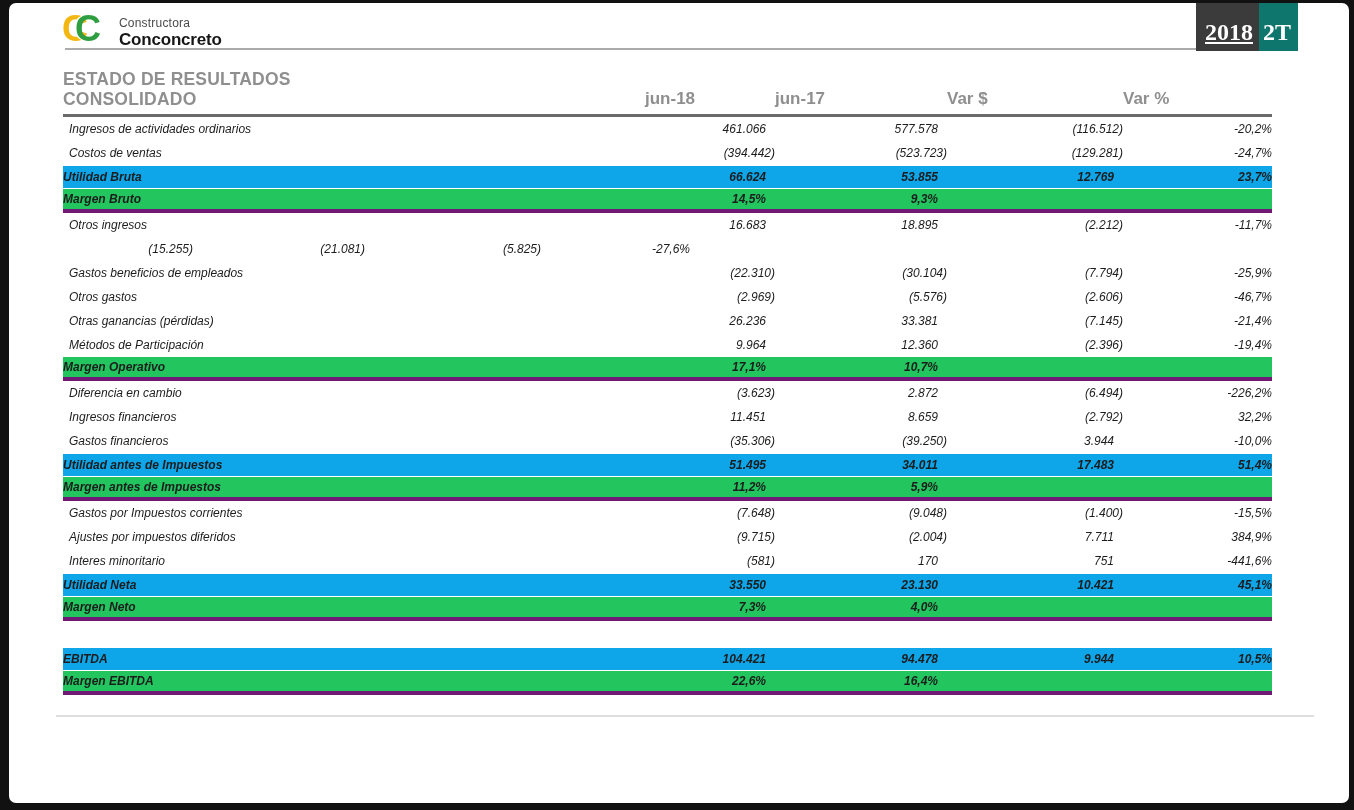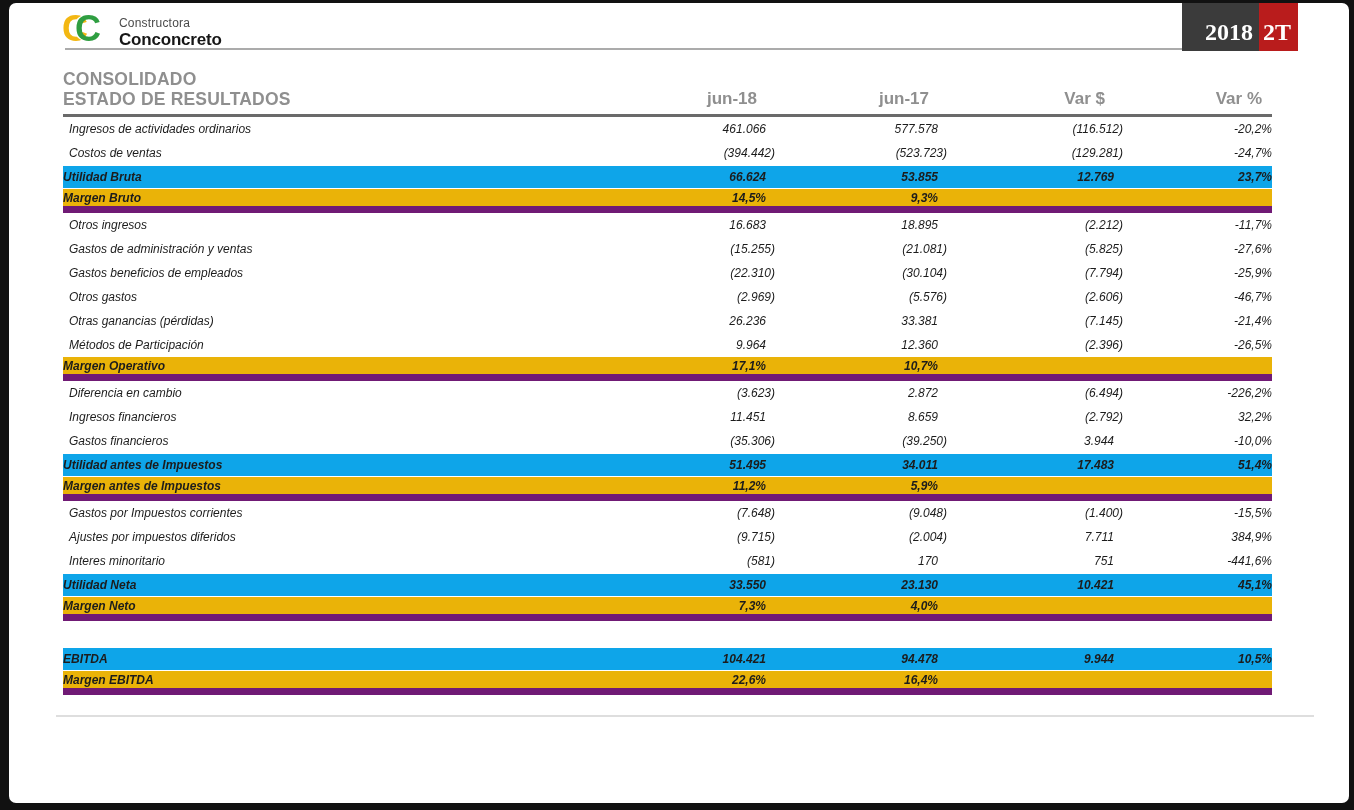--- a/index.html
+++ b/index.html
@@ -26,40 +26,40 @@
   .logo-text .small { font-size:12px; color:#4a4a4a; letter-spacing:.2px; }
   .logo-text .large { font-size:17px; font-weight:bold; color:#161616; letter-spacing:-.2px; }
 
   .top-rule { position:absolute; top:45px; left:56px; right:51px; height:2px; background:#ababab; }
 
   .badge { position:absolute; top:0; right:51px; display:flex; z-index:3; }
   .badge div {
     height:48px; display:flex; align-items:flex-end; padding-bottom:5px;
     font-family:"Liberation Serif", serif; font-weight:bold; font-size:24px; color:#fff;
   }
-  .badge .year { background:#3b3b3b; padding-left:23px; padding-right:6px; }
-  .badge .quarter { background:#b91c1c; padding-left:4px; padding-right:7px; }
+  .badge .year { background:#3b3b3b; padding-left:9px; padding-right:6px;text-decoration:underline; }
+  .badge .quarter { background:#0f766e; padding-left:4px; padding-right:7px; }
 
   
   .content { position:absolute; top:66px; left:54px; right:77px; }
   .t-head { display:flex; align-items:flex-end; border-bottom:3px solid #6a6a6a; padding-bottom:5px; }
   .t-head .label { flex:1; }
   .title { font-size:17.5px; font-weight:bold; color:#8f8f8f; line-height:20px; letter-spacing:.2px; }
-  .hc { font-size:17px; font-weight:bold; color:#8f8f8f; text-align:right; }
+  .hc { font-size:17px; font-weight:bold; color:#8f8f8f; }
   .c1 { width:130px; } .c2 { width:172px; } .c3 { width:176px; } .c4 { width:149px; }
   .hc.c1,.hc.c2,.hc.c3 { padding-right:18px; }
   .hc.c4 { padding-right:10px; }
 
   .row { display:flex; align-items:center; height:24px; font-size:12px; color:#1c1c1c;font-style:italic; }
   .row .label { flex:1; white-space:nowrap; }
   .row.normal .label { padding-left:6px; }
   .row .cell { text-align:right; white-space:nowrap; }
   .row .cell.pad { padding-right:9px; }
   .row.total  { background:#0ea5e9; font-weight:bold; border-top:1px solid #fff; border-bottom:1px solid #fff; }
-  .row.margin { background:#eab308; font-weight:bold; border-bottom:7px solid #701a75; }
+  .row.margin { background:#22c55e; font-weight:bold; border-bottom:4px solid #701a75; }
   .row.spacer { height:26px; background:#fff; }
 
   .bottom-rule {
     margin:20px -42px 0 -7px; height:2px;
     background:#9c9c9c; border-bottom:2px solid #dedede;
   }
 </style>
 </head>
 <body>
 
@@ -79,22 +79,22 @@
   <div class="top-rule"></div>
 
   <div class="badge">
     <div class="year">2018</div>
     <div class="quarter">2T</div>
   </div>
 
   <div class="content">
     <div class="t-head">
       <div class="label">
+        <div class="title">ESTADO DE RESULTADOS</div>
         <div class="title">CONSOLIDADO</div>
-        <div class="title">ESTADO DE RESULTADOS</div>
       </div>
       <div class="hc c1">jun-18</div>
       <div class="hc c2">jun-17</div>
       <div class="hc c3">Var $</div>
       <div class="hc c4">Var %</div>
     </div>
 
     <div id="rows">
         <div class="row normal">
           <div class="label">Ingresos de actividades ordinarios</div>
@@ -125,21 +125,20 @@
           <div class="cell c4"></div>
         </div>
         <div class="row normal">
           <div class="label">Otros ingresos</div>
           <div class="cell c1 pad">16.683</div>
           <div class="cell c2 pad">18.895</div>
           <div class="cell c3">(2.212)</div>
           <div class="cell c4">-11,7%</div>
         </div>
         <div class="row normal">
-          <div class="label">Gastos de administración y ventas</div>
           <div class="cell c1">(15.255)</div>
           <div class="cell c2">(21.081)</div>
           <div class="cell c3">(5.825)</div>
           <div class="cell c4">-27,6%</div>
         </div>
         <div class="row normal">
           <div class="label">Gastos beneficios de empleados</div>
           <div class="cell c1">(22.310)</div>
           <div class="cell c2">(30.104)</div>
           <div class="cell c3">(7.794)</div>
@@ -157,21 +156,21 @@
           <div class="cell c1 pad">26.236</div>
           <div class="cell c2 pad">33.381</div>
           <div class="cell c3">(7.145)</div>
           <div class="cell c4">-21,4%</div>
         </div>
         <div class="row normal">
           <div class="label">Métodos de Participación</div>
           <div class="cell c1 pad">9.964</div>
           <div class="cell c2 pad">12.360</div>
           <div class="cell c3">(2.396)</div>
-          <div class="cell c4">-26,5%</div>
+          <div class="cell c4">-19,4%</div>
         </div>
         <div class="row margin">
           <div class="label">Margen Operativo</div>
           <div class="cell c1 pad">17,1%</div>
           <div class="cell c2 pad">10,7%</div>
           <div class="cell c3"></div>
           <div class="cell c4"></div>
         </div>
         <div class="row normal">
           <div class="label">Diferencia en cambio</div>

